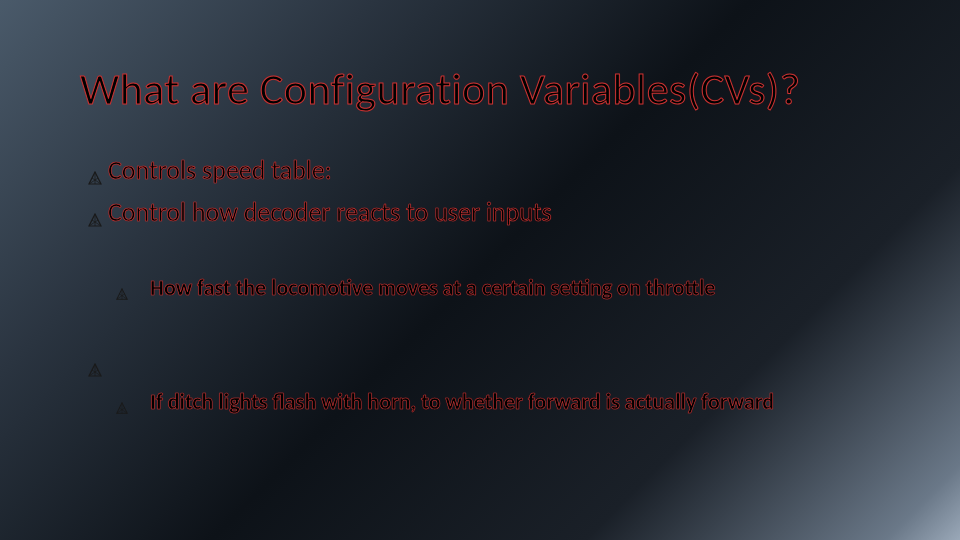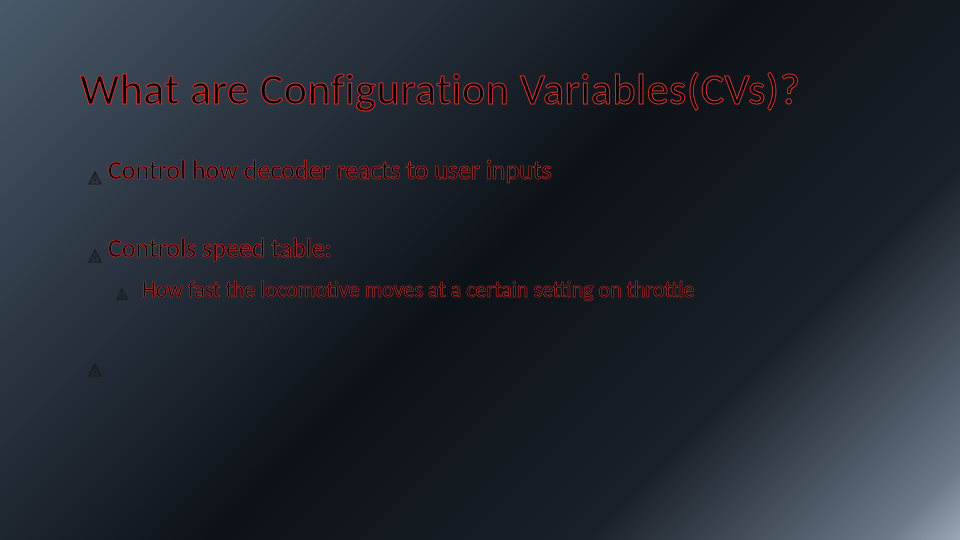--- a/index.html
+++ b/index.html
@@ -28,66 +28,66 @@
     text-shadow: 0 0 1px #c83232;
     margin-bottom: 40px;
     margin-left: 8px;
     display: flex;
     align-items: flex-start;
     gap: 6px;
   }
   .lvl1.tight { margin-bottom: 4px; }
   .lvl2 {
     font-size: 22px;
-    font-weight: 400;
+    font-weight: 700;
     color: #000;
     -webkit-text-stroke: 0.5px #c83232;
     text-shadow: 0 0 1px #c83232;
     margin-left: 36px;
     margin-bottom: 40px;
     display: flex;
-    align-items: center;
-    gap: 14px;
+    align-items: flex-start;
+    gap: 22px;
   }
   .lvl2 .txt { line-height: 1.25; max-width: 800px; }
   .bullet-icon {
     flex: 0 0 auto;
     margin-top: 6px;
   }
   .lvl2 .bullet-icon { margin-top: 5px; }
 </style>
 </head>
 <body>
 
 <div class="slide">
 
   <h1 class="title">What are Configuration Variables(CVs)?</h1>
 
+  <div class="lvl1 tight">
+    <span class="bullet-icon">
+      <svg width="14" height="14" viewBox="0 0 14 14">
+          <polygon points="7,1 13,13 1,13" fill="none" stroke="#1a1a1a" stroke-width="1.2"></polygon>
+          <line x1="7" y1="1" x2="7" y2="13" stroke="#1a1a1a" stroke-width="0.8"></line>
+          <line x1="1" y1="13" x2="10" y2="7" stroke="#1a1a1a" stroke-width="0.8"></line>
+          <line x1="13" y1="13" x2="4" y2="7" stroke="#1a1a1a" stroke-width="0.8"></line>
+        </svg>
+    </span>
+    <span class="txt">Controls speed table:</span>
+  </div>
+
   <div class="lvl1">
     <span class="bullet-icon">
       <svg width="14" height="14" viewBox="0 0 14 14">
           <polygon points="7,1 13,13 1,13" fill="none" stroke="#1a1a1a" stroke-width="1.2"></polygon>
           <line x1="7" y1="1" x2="7" y2="13" stroke="#1a1a1a" stroke-width="0.8"></line>
           <line x1="1" y1="13" x2="10" y2="7" stroke="#1a1a1a" stroke-width="0.8"></line>
           <line x1="13" y1="13" x2="4" y2="7" stroke="#1a1a1a" stroke-width="0.8"></line>
         </svg>
     </span>
     <span class="txt">Control how decoder reacts to user inputs</span>
-  </div>
-
-  <div class="lvl1 tight">
-    <span class="bullet-icon">
-      <svg width="14" height="14" viewBox="0 0 14 14">
-          <polygon points="7,1 13,13 1,13" fill="none" stroke="#1a1a1a" stroke-width="1.2"></polygon>
-          <line x1="7" y1="1" x2="7" y2="13" stroke="#1a1a1a" stroke-width="0.8"></line>
-          <line x1="1" y1="13" x2="10" y2="7" stroke="#1a1a1a" stroke-width="0.8"></line>
-          <line x1="13" y1="13" x2="4" y2="7" stroke="#1a1a1a" stroke-width="0.8"></line>
-        </svg>
-    </span>
-    <span class="txt">Controls speed table:</span>
   </div>
   <div class="lvl2">
     <span class="bullet-icon">
       <svg width="12" height="12" viewBox="0 0 14 14">
           <polygon points="7,1 13,13 1,13" fill="none" stroke="#1a1a1a" stroke-width="1.2"></polygon>
           <line x1="7" y1="1" x2="7" y2="13" stroke="#1a1a1a" stroke-width="0.8"></line>
           <line x1="1" y1="13" x2="10" y2="7" stroke="#1a1a1a" stroke-width="0.8"></line>
           <line x1="13" y1="13" x2="4" y2="7" stroke="#1a1a1a" stroke-width="0.8"></line>
         </svg>
     </span>
@@ -97,14 +97,25 @@
   <div class="lvl1 tight">
     <span class="bullet-icon">
       <svg width="14" height="14" viewBox="0 0 14 14">
           <polygon points="7,1 13,13 1,13" fill="none" stroke="#1a1a1a" stroke-width="1.2"></polygon>
           <line x1="7" y1="1" x2="7" y2="13" stroke="#1a1a1a" stroke-width="0.8"></line>
           <line x1="1" y1="13" x2="10" y2="7" stroke="#1a1a1a" stroke-width="0.8"></line>
           <line x1="13" y1="13" x2="4" y2="7" stroke="#1a1a1a" stroke-width="0.8"></line>
         </svg>
     </span>
   </div>
+  <div class="lvl2">
+    <span class="bullet-icon">
+      <svg width="12" height="12" viewBox="0 0 14 14">
+          <polygon points="7,1 13,13 1,13" fill="none" stroke="#1a1a1a" stroke-width="1.2"></polygon>
+          <line x1="7" y1="1" x2="7" y2="13" stroke="#1a1a1a" stroke-width="0.8"></line>
+          <line x1="1" y1="13" x2="10" y2="7" stroke="#1a1a1a" stroke-width="0.8"></line>
+          <line x1="13" y1="13" x2="4" y2="7" stroke="#1a1a1a" stroke-width="0.8"></line>
+        </svg>
+    </span>
+    <span class="txt">If ditch lights flash with horn, to whether forward is actually forward</span>
+  </div>
 
 </div>
 
 </body></html>

